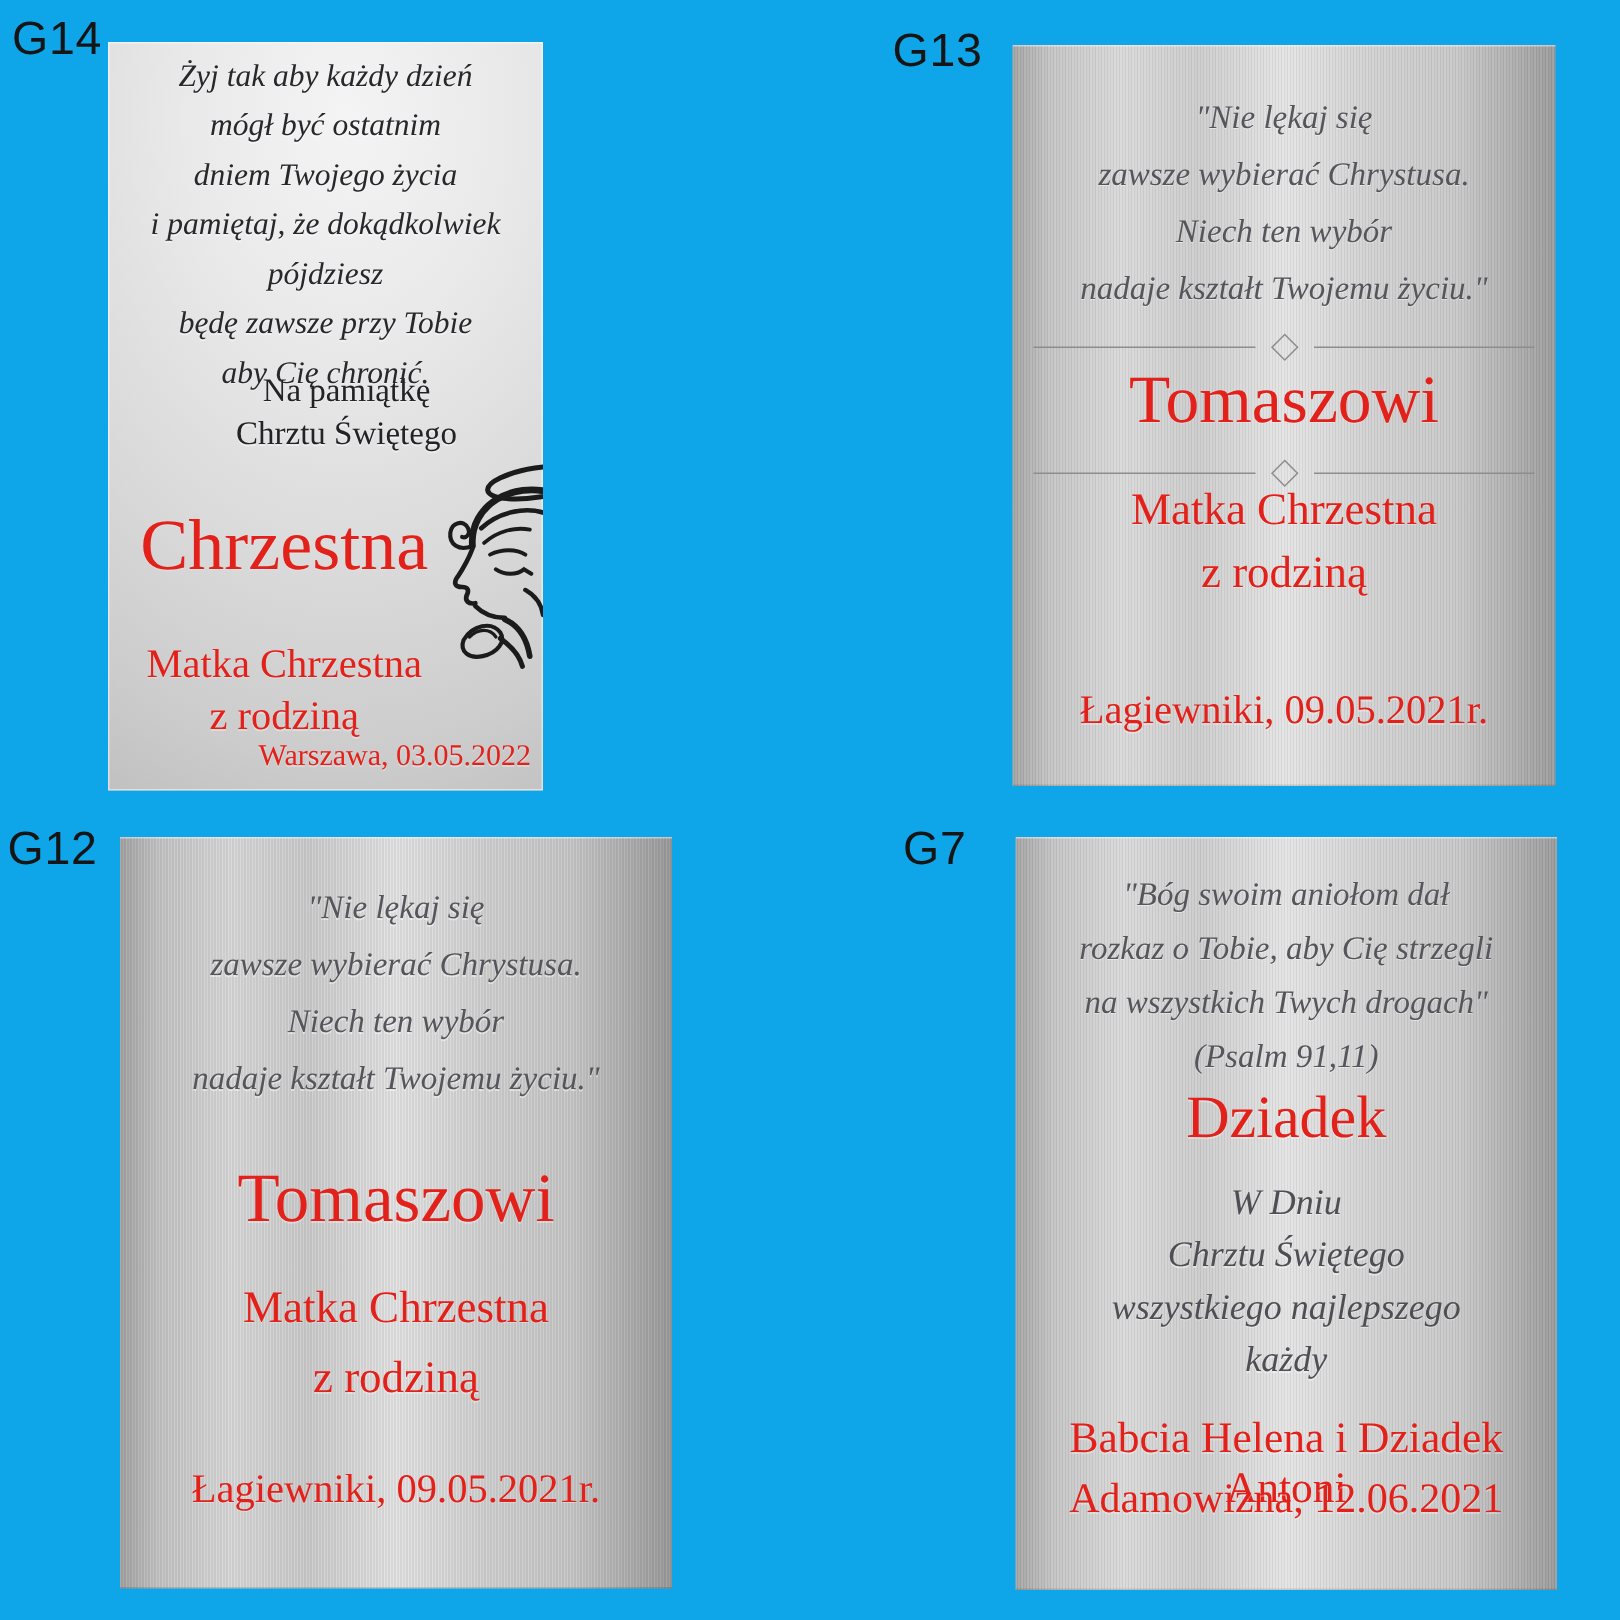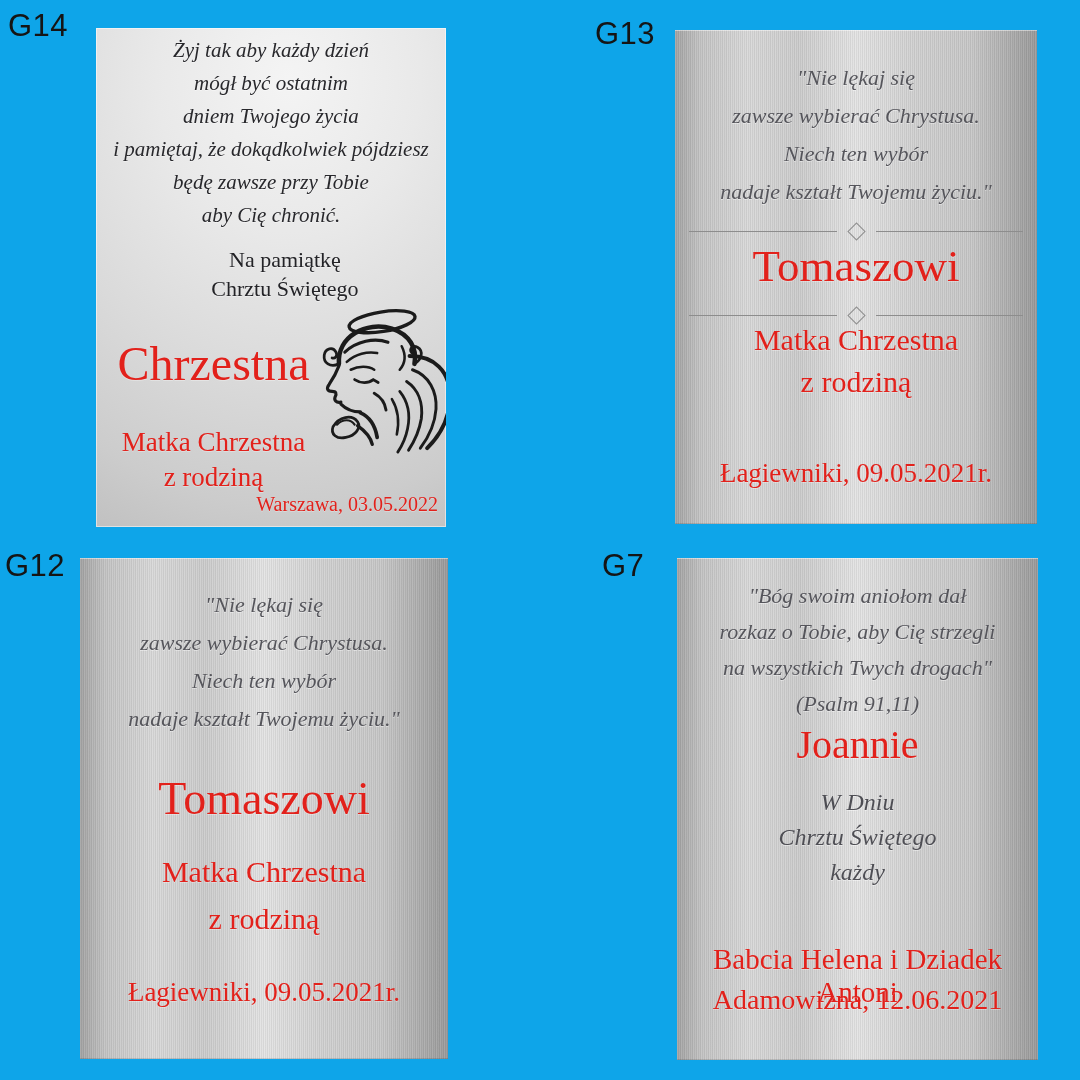--- a/index.html
+++ b/index.html
@@ -31,21 +31,21 @@
         #e3e3e3 50%, #d0d0d0 66%, #c6c6c6 82%, #a8a8a8 94%, #989898 100%);
     box-shadow:inset 0 1px 0 rgba(255,255,255,.45), inset 0 -1px 0 rgba(0,0,0,.12);
   }
   .row{position:absolute;left:0;right:0;text-align:center;}
   .quote{font-style:italic;}
   .engraved{text-shadow:0 1px 0 rgba(255,255,255,.45);}
   .red{color:#e2211b;text-shadow:0 1px 0 rgba(255,255,255,.30);}
   .name{white-space:nowrap;}
 
   
-  #g14{left:96px;top:28px;width:350px;height:499px;}
+  #g14{left:72px;top:28px;width:290px;height:499px;}
   #g14 .quote{top:6px;font-size:21px;line-height:33px;color:#28282c;}
   #g14 .occasion{top:217px;font-size:22px;line-height:29px;color:#232327;font-style:normal;padding-left:28px;}
   #g14 .name{top:308px;left:0;width:235px;font-size:48px;}
   #g14 .dedication{top:397px;left:0;width:235px;font-size:27px;line-height:35px;}
   #g14 .place-date{top:465px;left:0;right:8px;text-align:right;font-size:20px;}
   #g14 .angel{position:absolute;left:219px;top:279px;width:143px;height:152px;}
 
   
   .steel-quote{color:#55555b;}
 
@@ -174,23 +174,24 @@
     <div class="row place-date red">Łagiewniki, 09.05.2021r.</div>
   </div>
 
   <div id="g7" class="plaque brushed">
     <div class="row quote steel-quote engraved">
       <div>"Bóg swoim aniołom dał</div>
       <div>rozkaz o Tobie, aby Cię strzegli</div>
       <div>na wszystkich Twych drogach"</div>
       <div>(Psalm 91,11)</div>
     </div>
-    <div class="row name red">Joannie</div>
+    <div class="row name red">Dziadek</div>
     <div class="row wish engraved">
       <div>W Dniu</div>
       <div>Chrztu Świętego</div>
+      <div>wszystkiego najlepszego</div>
       <div>każdy</div>
     </div>
     <div class="row from-line red">Babcia Helena i Dziadek Antoni</div>
     <div class="row place-date red">Adamowizna, 12.06.2021</div>
   </div>
 
 </div>
 
 </body></html>

